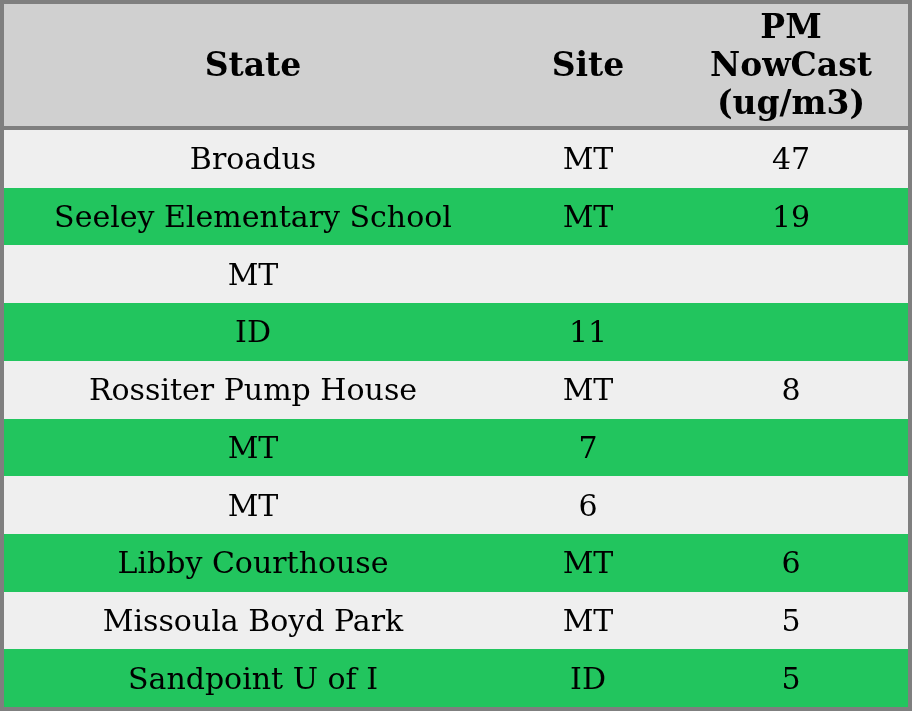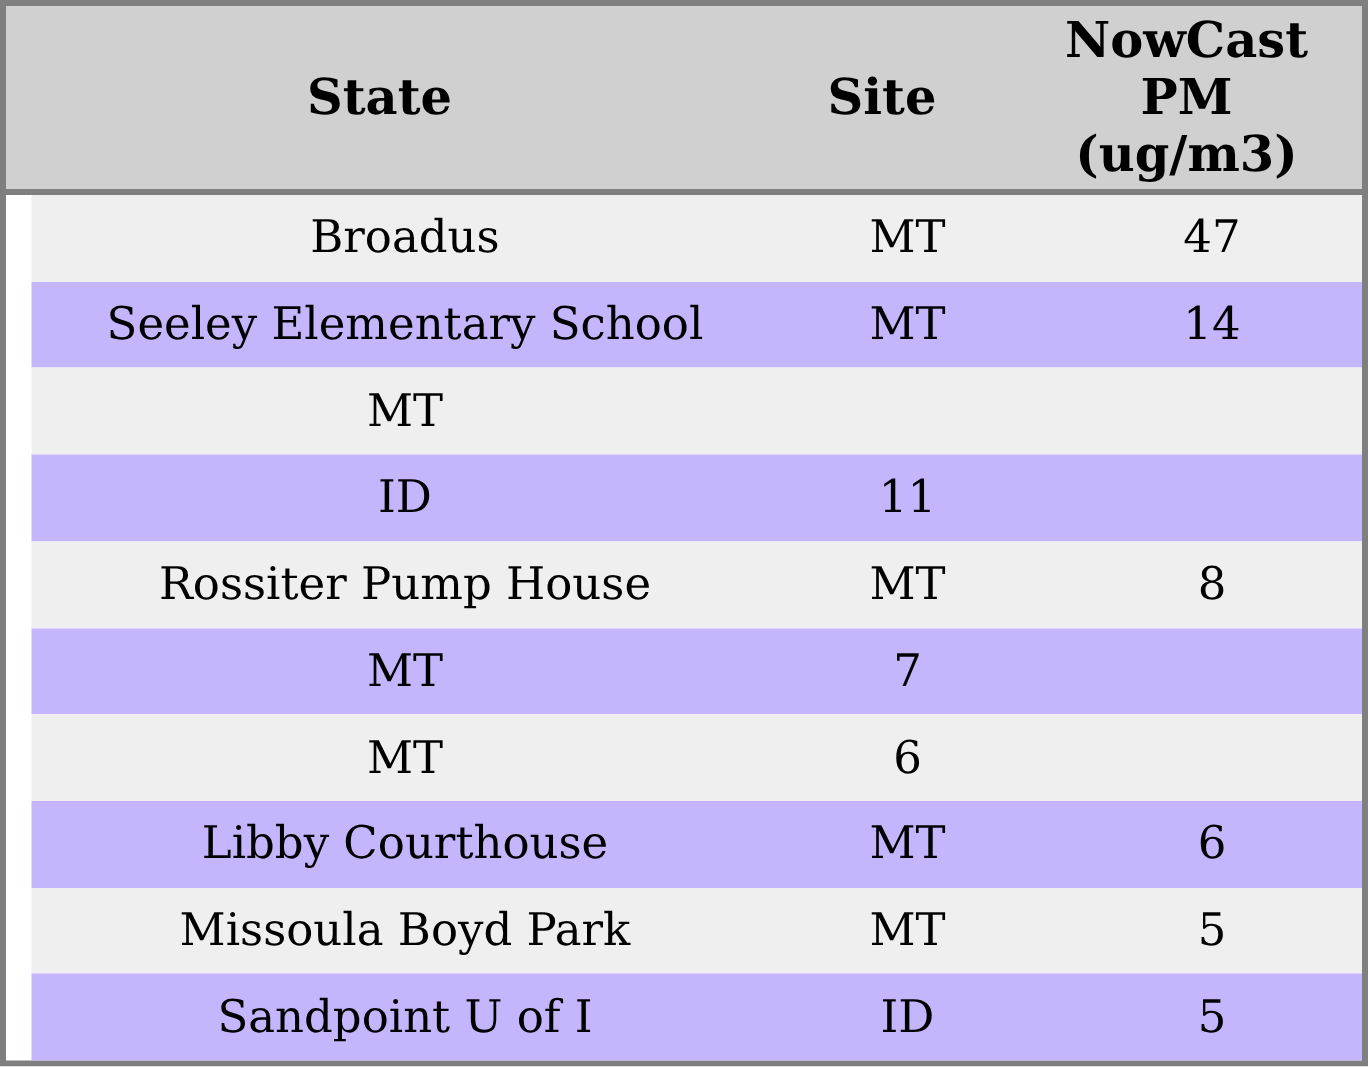--- a/index.html
+++ b/index.html
@@ -36,64 +36,63 @@
     font-size: 33px;
   }
   .hcell {
     text-align: center;
     line-height: 1.15;
   }
   .tbody {
     flex: 1 1 auto;
     display: flex;
     flex-direction: column;
-    margin-left: 17px;
   }
   .row {
     flex: 1 1 0;
     align-items: center;
     font-size: 30px;
-    background: #c4b5fd;
+    background: #22c55e;
   }
   .row:nth-child(odd) {
     background: #efefef;
   }
   .cell {
     text-align: center;
     line-height: 1.1;
     white-space: nowrap;
   }
 </style>
 </head>
 <body>
 
 <div class="table">
 
   <div class="grid header">
     <div class="hcell">State</div>
     <div class="hcell">Site</div>
     <div class="hcell">
+      <div>PM</div>
       <div>NowCast</div>
-      <div>PM</div>
       <div>(ug/m3)</div>
     </div>
   </div>
 
   <div class="tbody">
 
     <div class="grid row">
       <div class="cell">Broadus</div>
       <div class="cell">MT</div>
       <div class="cell">47</div>
     </div>
 
     <div class="grid row">
       <div class="cell">Seeley Elementary School</div>
       <div class="cell">MT</div>
-      <div class="cell">14</div>
+      <div class="cell">19</div>
     </div>
 
     <div class="grid row">
       <div class="cell">MT</div>
     </div>
 
     <div class="grid row">
       <div class="cell">ID</div>
       <div class="cell">11</div>
     </div>

